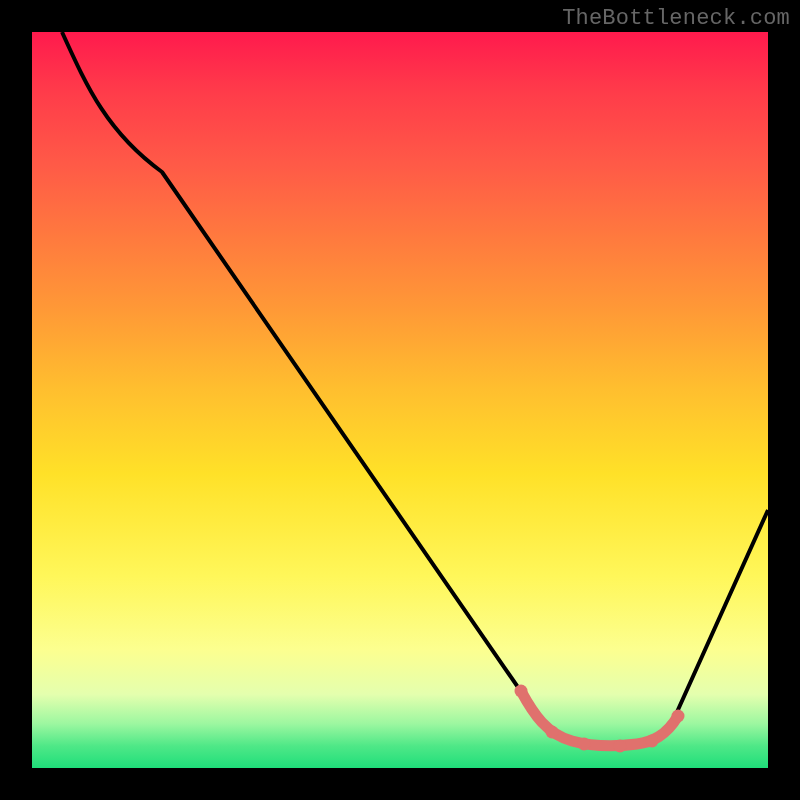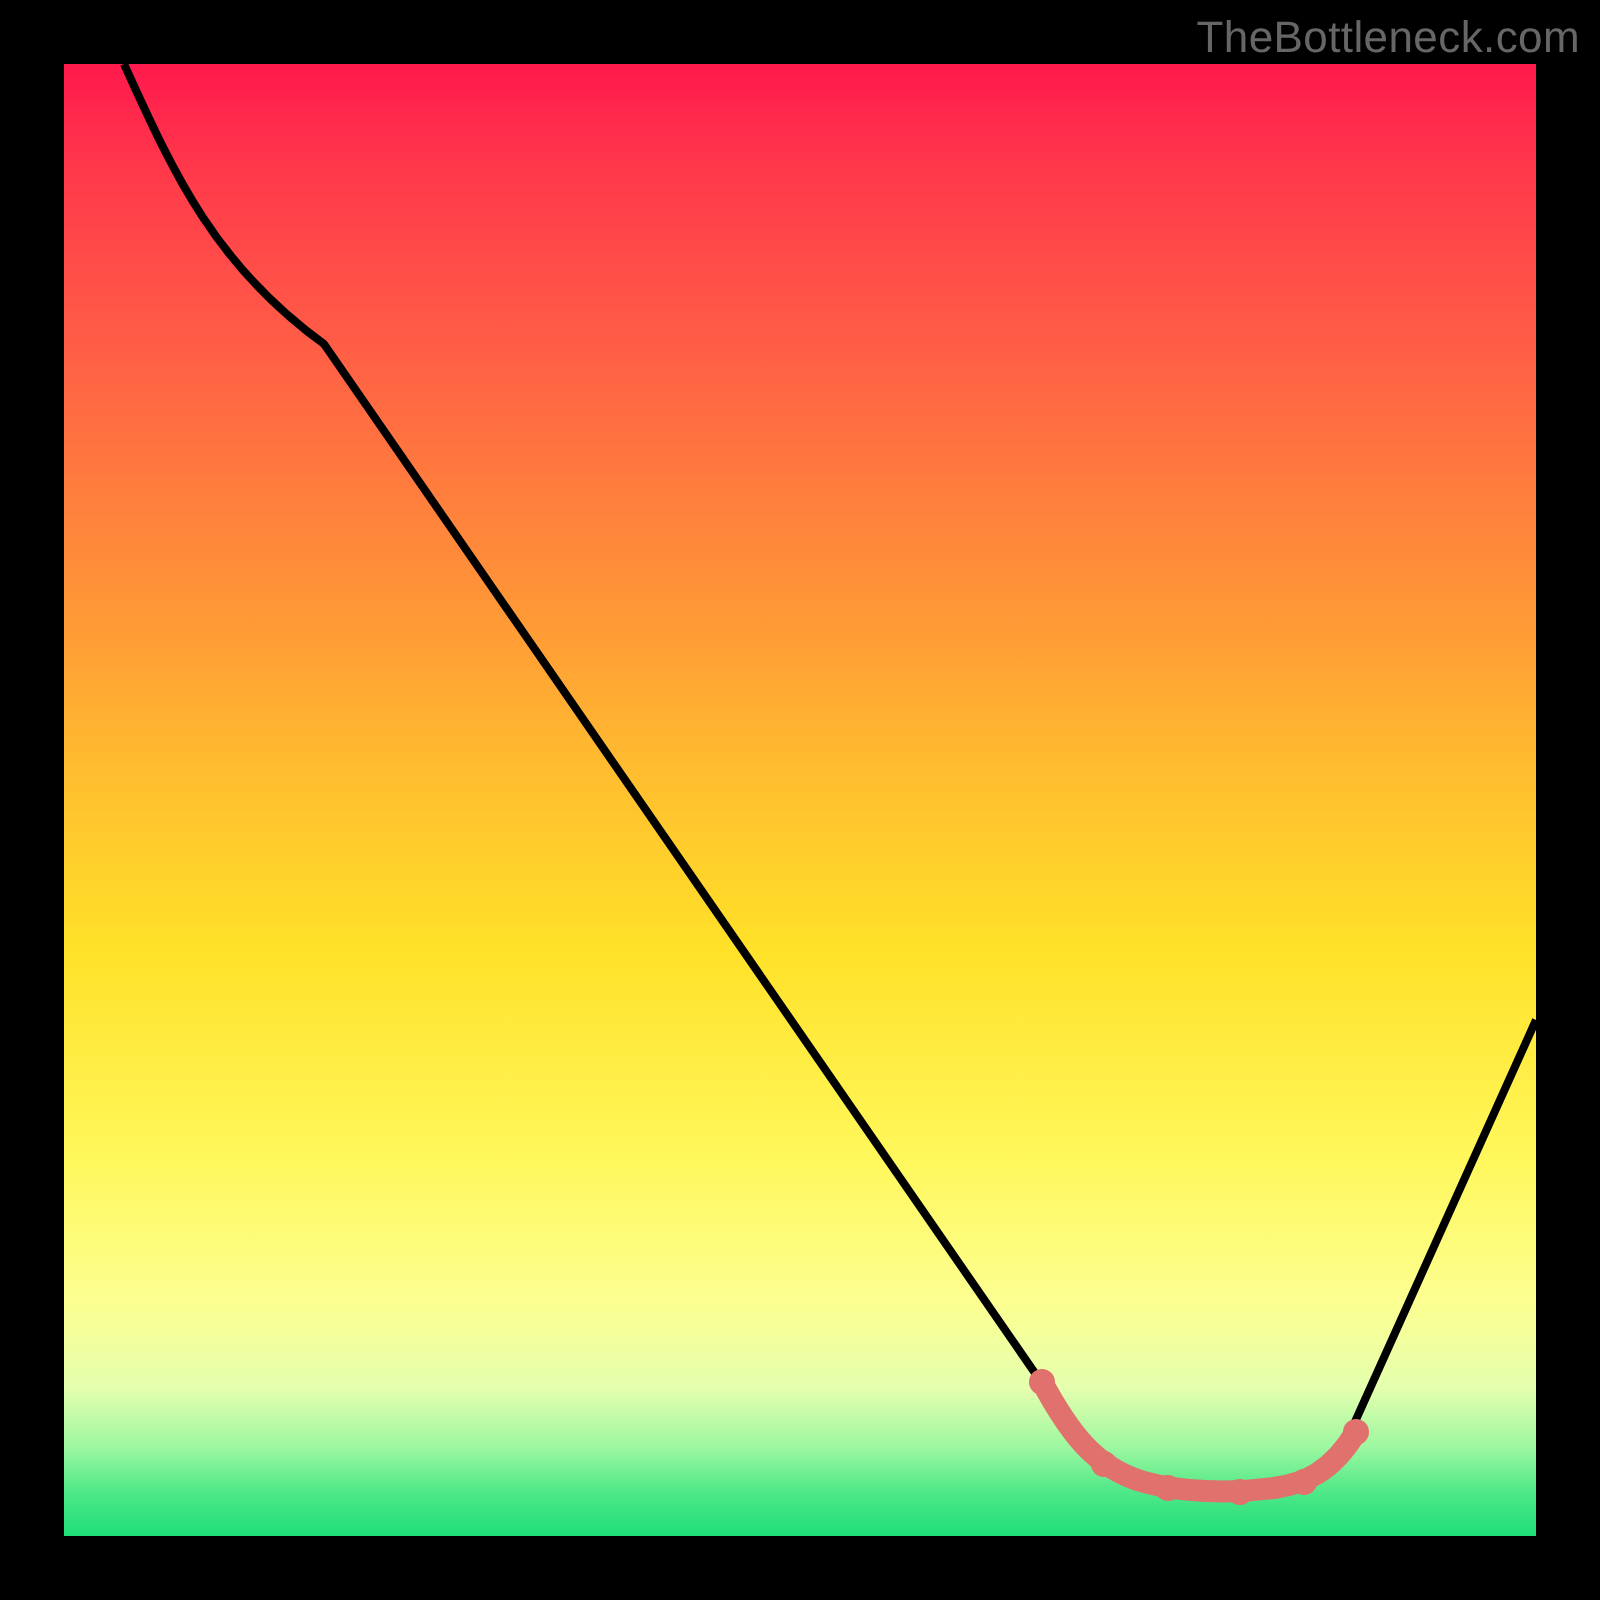--- a/index.html
+++ b/index.html
@@ -40,20 +40,21 @@
       #1fde7a 100%
     );
   }
   .watermark {
     position: absolute;
     top: 6px;
     right: 10px;
     color: #666;
     font-size: 22px;
     letter-spacing: 0.2px;
+    font-family: Liberation Mono, monospace;
   }
   svg.curve {
     position: absolute;
     left: 0;
     top: 0;
     width: 736px;
     height: 736px;
     overflow: visible;
   }
   .black-line {

